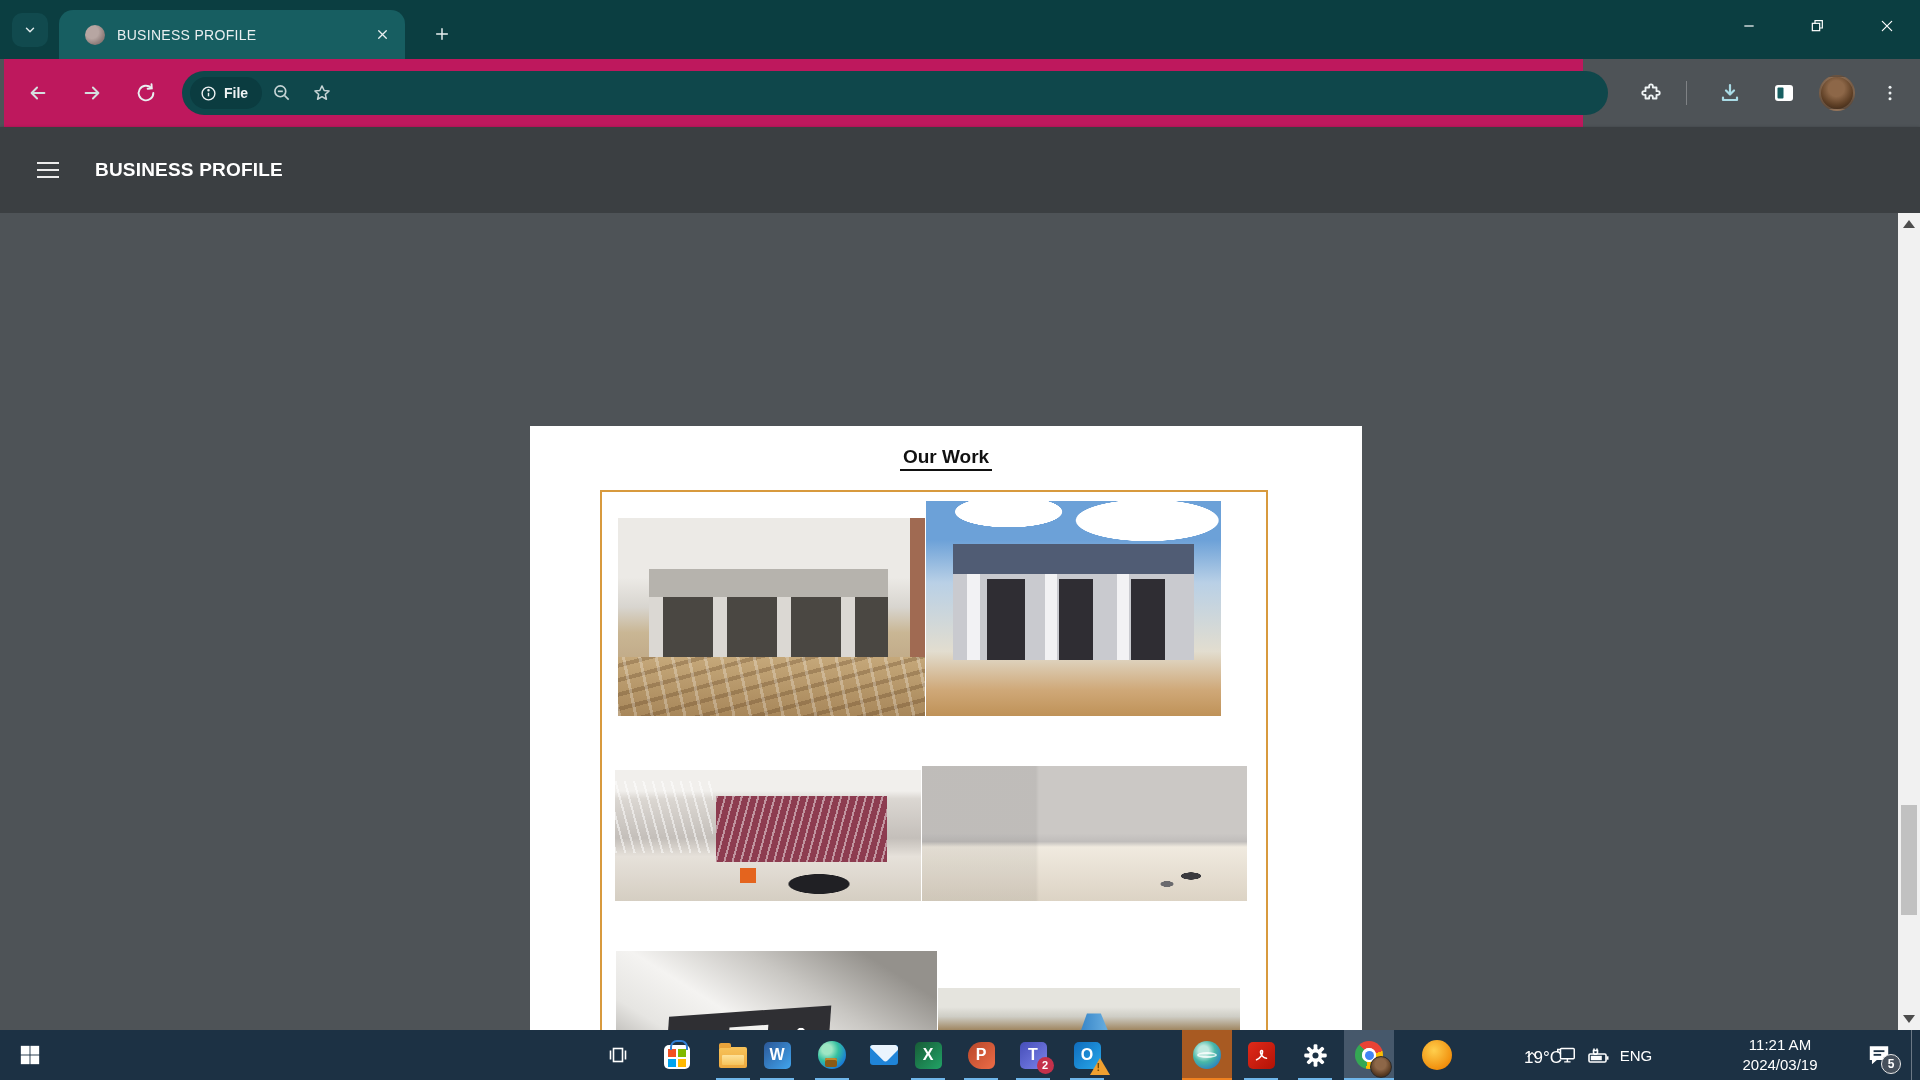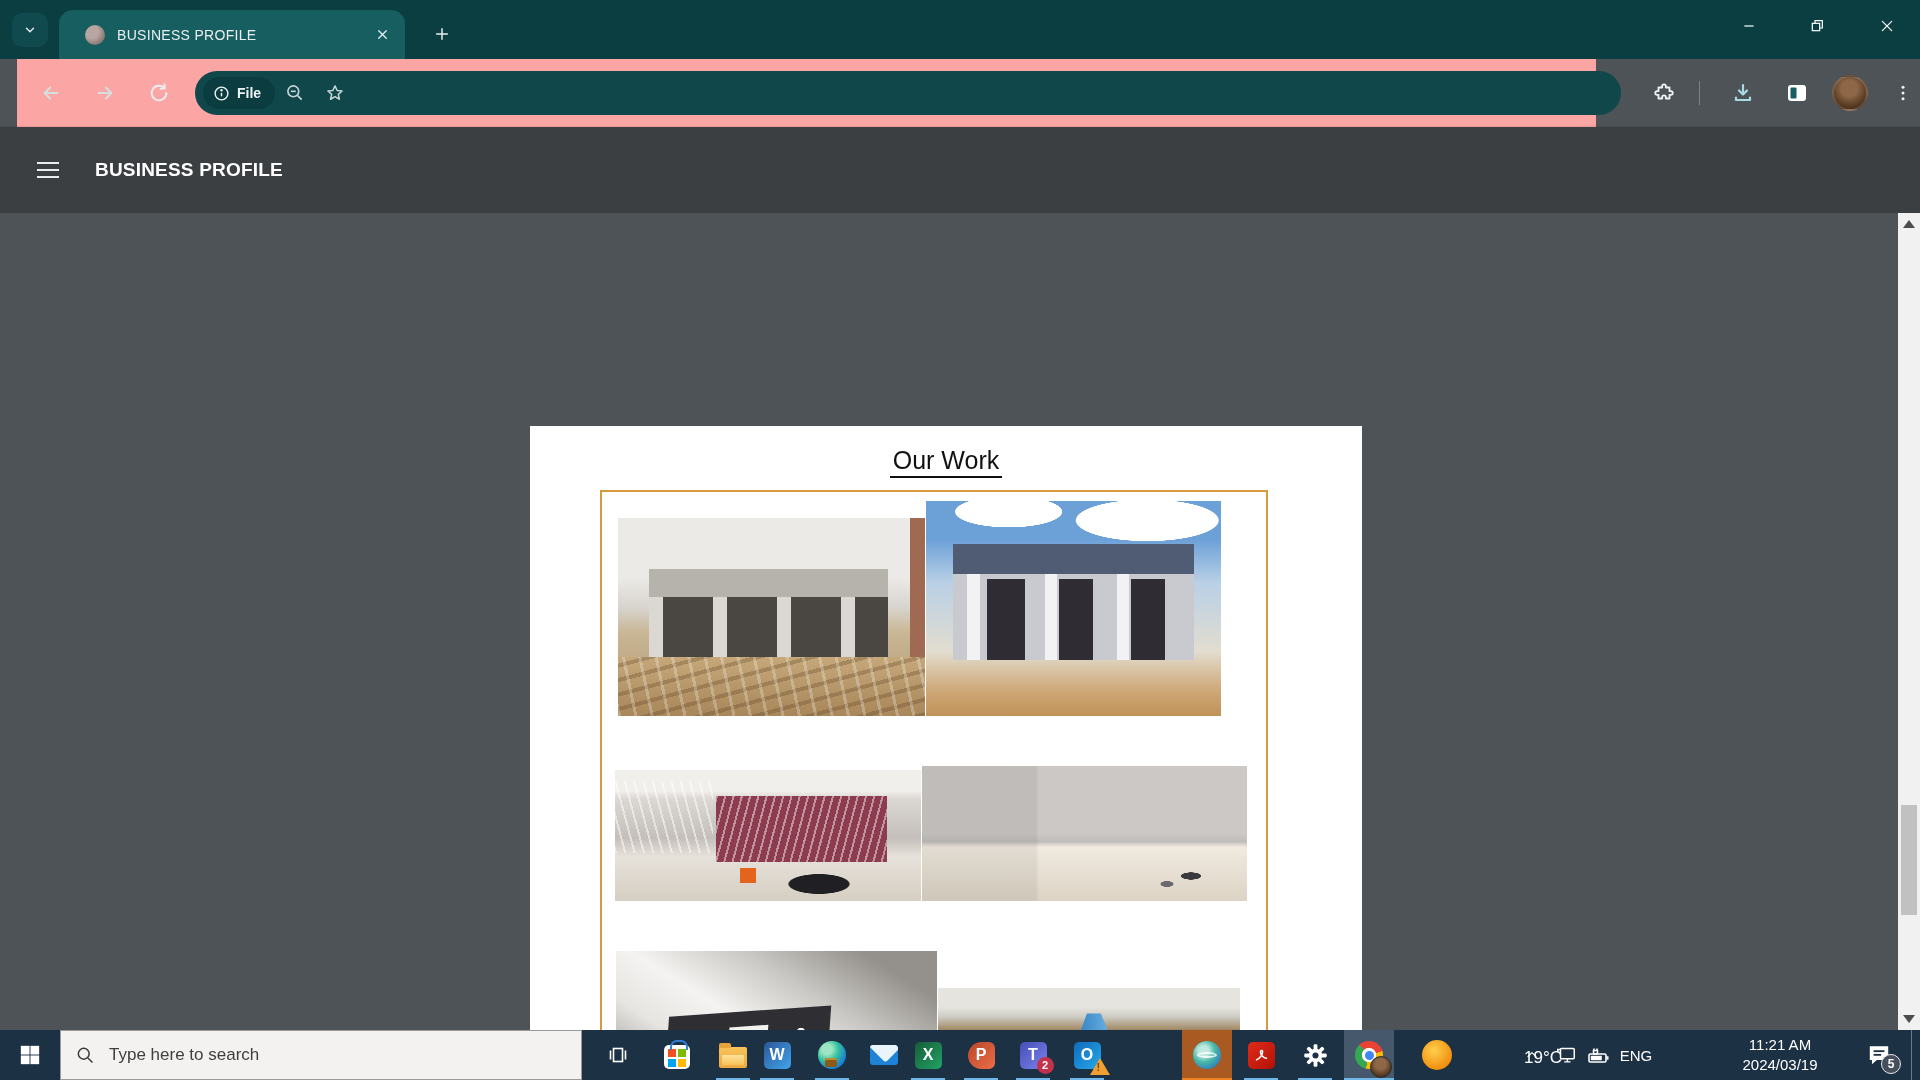--- a/index.html
+++ b/index.html
@@ -16,21 +16,21 @@
     display:flex;align-items:center;padding:0 12px;box-sizing:border-box;}
   .favicon{width:20px;height:20px;border-radius:50%;margin:0 12px 0 14px;flex:0 0 auto;
     background:radial-gradient(circle at 35% 35%, #b7a6a2 0 35%, #8d7b78 70%, #6f605d 100%);}
   .tabtitle{color:#e9eff0;font-size:14px;letter-spacing:.3px;flex:1 1 auto;white-space:nowrap;overflow:hidden;}
   .tabclose{width:22px;height:22px;display:flex;align-items:center;justify-content:center;border-radius:50%;cursor:pointer;}
   .newtab{left:425px;top:17px;width:34px;height:34px;border-radius:50%;display:flex;align-items:center;justify-content:center;cursor:pointer;}
   .winbtn{top:0;width:62px;height:52px;display:flex;align-items:center;justify-content:center;cursor:pointer;}
   .winmin{left:1718px;} .winrestore{left:1786px;} .winclose{left:1856px;}
 
   
-  .toolbar{left:17px;top:59px;width:1579px;height:68px;background:#fca5a5;}
+  .toolbar{left:4px;top:59px;width:1579px;height:68px;background:#be185d;}
   .navbtn{top:0;height:68px;width:52px;display:flex;align-items:center;justify-content:center;cursor:pointer;}
   .nav-back{left:8px;} .nav-fwd{left:62px;} .nav-reload{left:116px;}
   .addressbar{left:178px;top:12px;width:1426px;height:44px;border-radius:22px;background:#0f474b;
     display:flex;align-items:center;cursor:text;}
   .filechip{margin-left:8px;height:32px;border-radius:16px;background:#0b3c40;display:flex;align-items:center;
     padding:0 14px 0 10px;gap:7px;flex:0 0 auto;}
   .filechip span{color:#eef3f4;font-size:14px;font-weight:700;}
   .url{color:#e9eef0;font-size:15px;margin-left:14px;white-space:nowrap;flex:1 1 auto;overflow:hidden;}
   .bar-ic{width:40px;height:40px;display:flex;align-items:center;justify-content:center;flex:0 0 auto;cursor:pointer;}
   .tb-ic{top:14px;width:40px;height:40px;display:flex;align-items:center;justify-content:center;cursor:pointer;}
@@ -51,21 +51,21 @@
   .pdfsep1{left:862px;} .pdfsep2{left:1053px;}
   .pdfsep{top:156px;width:1px;height:28px;background:rgba(255,255,255,.25);}
   .pdfbtn{top:148px;width:44px;height:44px;display:flex;align-items:center;justify-content:center;cursor:pointer;border-radius:50%;}
   .zoombox{left:923px;top:152px;width:77px;height:36px;background:#1c1e1f;color:#fff;font-size:16px;
     display:flex;align-items:center;justify-content:center;cursor:text;}
 
   
   .viewer{left:0;top:213px;width:1920px;height:817px;background:#4e5357;}
   .page{left:530px;top:213px;width:832px;height:797px;background:#ffffff;}
   .heading-row{left:0;top:20px;width:832px;text-align:center;}
-  .heading{display:inline-block;color:#111;font-size:25px;font-weight:400;border-bottom:2.5px solid #111;padding:0 3px 1px;}
+  .heading{display:inline-block;color:#111;font-size:19px;font-weight:700;border-bottom:2.5px solid #111;padding:0 3px 1px;}
   .workbox{left:70px;top:64px;width:668px;height:672px;border:2px solid #d89a3e;box-sizing:border-box;}
   .photo{overflow:hidden;}
   .photo::before,.photo::after{content:"";position:absolute;}
 
   .p1{left:88px;top:92px;width:307px;height:198px;
     background:linear-gradient(270deg,#a06a52 0 5%,rgba(0,0,0,0) 5%),
       linear-gradient(180deg,#eceae6 0 30%,#d8d5cf 45%,#c9b694 58%,#b29470 100%);}
   .p1::before{left:10%;top:26%;width:78%;height:46%;
     background:linear-gradient(180deg,#b6b3ad 0 30%,rgba(0,0,0,0) 30%),
       repeating-linear-gradient(90deg,#dbd8d3 0 14px,#4a4742 14px 64px);}
@@ -411,29 +411,20 @@
     <div class="abs tb-cell start">
       <span>
         <svg width="22" height="22" viewBox="0 0 24 24" fill="#ffffff">
             <rect x="2" y="2" width="9.5" height="9.5"></rect>
             <rect x="12.5" y="2" width="9.5" height="9.5"></rect>
             <rect x="2" y="12.5" width="9.5" height="9.5"></rect>
             <rect x="12.5" y="12.5" width="9.5" height="9.5"></rect>
           </svg>
       </span>
     </div>
-    <div class="abs tsearch">
-      <span>
-        <svg width="20" height="20" viewBox="0 0 24 24" fill="none" stroke="#3a3a3a" stroke-width="1.8">
-            <circle cx="10.5" cy="10.5" r="6.5"></circle>
-            <path d="M15.5 15.5 21 21"></path>
-          </svg>
-      </span>
-      <span>Type here to search</span>
-    </div>
     <div class="abs tb-cell taskview">
       <span>
         <svg width="24" height="24" viewBox="0 0 24 24" fill="none" stroke="#fff" stroke-width="1.6">
             <rect x="7.5" y="5.5" width="9" height="13"></rect>
             <path d="M4.5 7.5v9M19.5 7.5v9"></path>
           </svg>
       </span>
     </div>
 
     <div class="abs tb-cell appcell" style="left:654px">

